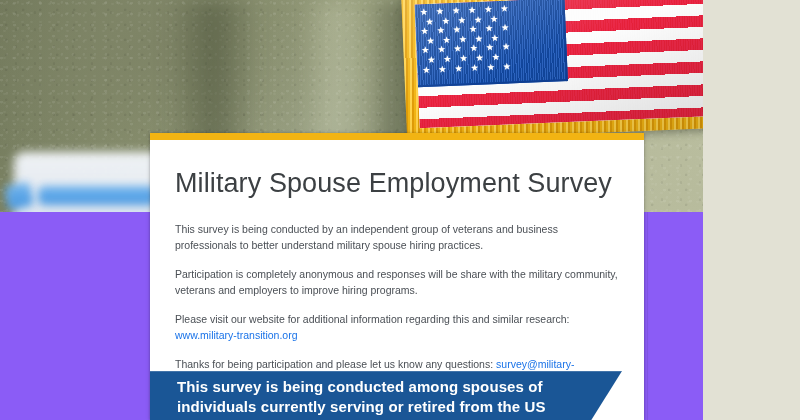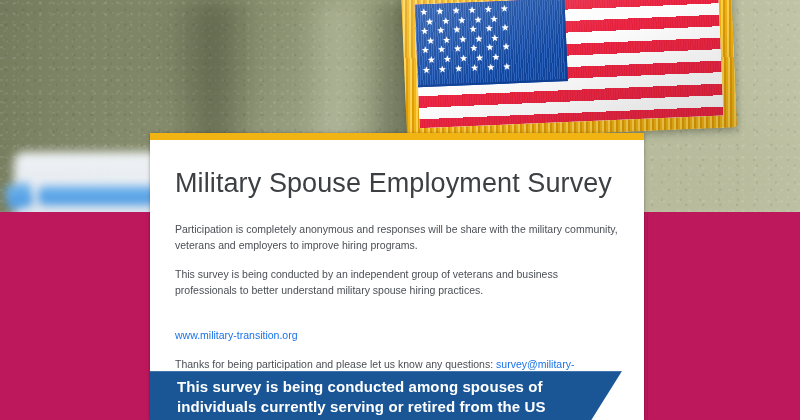--- a/index.html
+++ b/index.html
@@ -8,24 +8,24 @@
     padding: 0;
     width: 800px;
     height: 420px;
     overflow: hidden;
     font-family: "Liberation Sans", sans-serif;
     background: #e2e1d4;
   }
 
   #page {
     position: relative;
-    width: 800px;
+    width: 703px;
     height: 420px;
     overflow: hidden;
-    background: #be185d;
+    background: #8b5cf6;
   }
 
   
   .hero-photo {
     position: absolute;
     left: 0;
     top: 0;
     width: 800px;
     height: 212px;
     overflow: hidden;
@@ -293,25 +293,25 @@
   </div>
 
   <div class="page-divider"></div>
 
   <div class="form-card">
     <div class="card-top-bar"></div>
     <div class="card-body">
 
       <h1 class="form-title">Military Spouse Employment Survey</h1>
 
+      <p class="form-para">This survey is being conducted by an independent group of veterans and business professionals to better understand military spouse hiring practices.</p>
+
       <p class="form-para">Participation is completely anonymous and responses will be share with the military community, veterans and employers to improve hiring programs.</p>
 
-      <p class="form-para">This survey is being conducted by an independent group of veterans and business professionals to better understand military spouse hiring practices.</p>
-
-      <p class="form-para"><br><a class="form-link">www.military-transition.org</a></p>
+      <p class="form-para"><span>Please visit our website for additional information regarding this and similar research:</span><br><a class="form-link">www.military-transition.org</a></p>
 
       <p class="form-para last"><span>Thanks for being participation and please let us know any questions:</span> <a class="form-link">survey@military-transition.org</a></p>
     </div>
   </div>
 
   <div class="section-banner">
     <div class="banner-shape"></div>
     <p class="banner-text">This survey is being conducted among spouses of individuals currently serving or retired from the US military. Responses are anonymous and results will be</p>
   </div>
 

